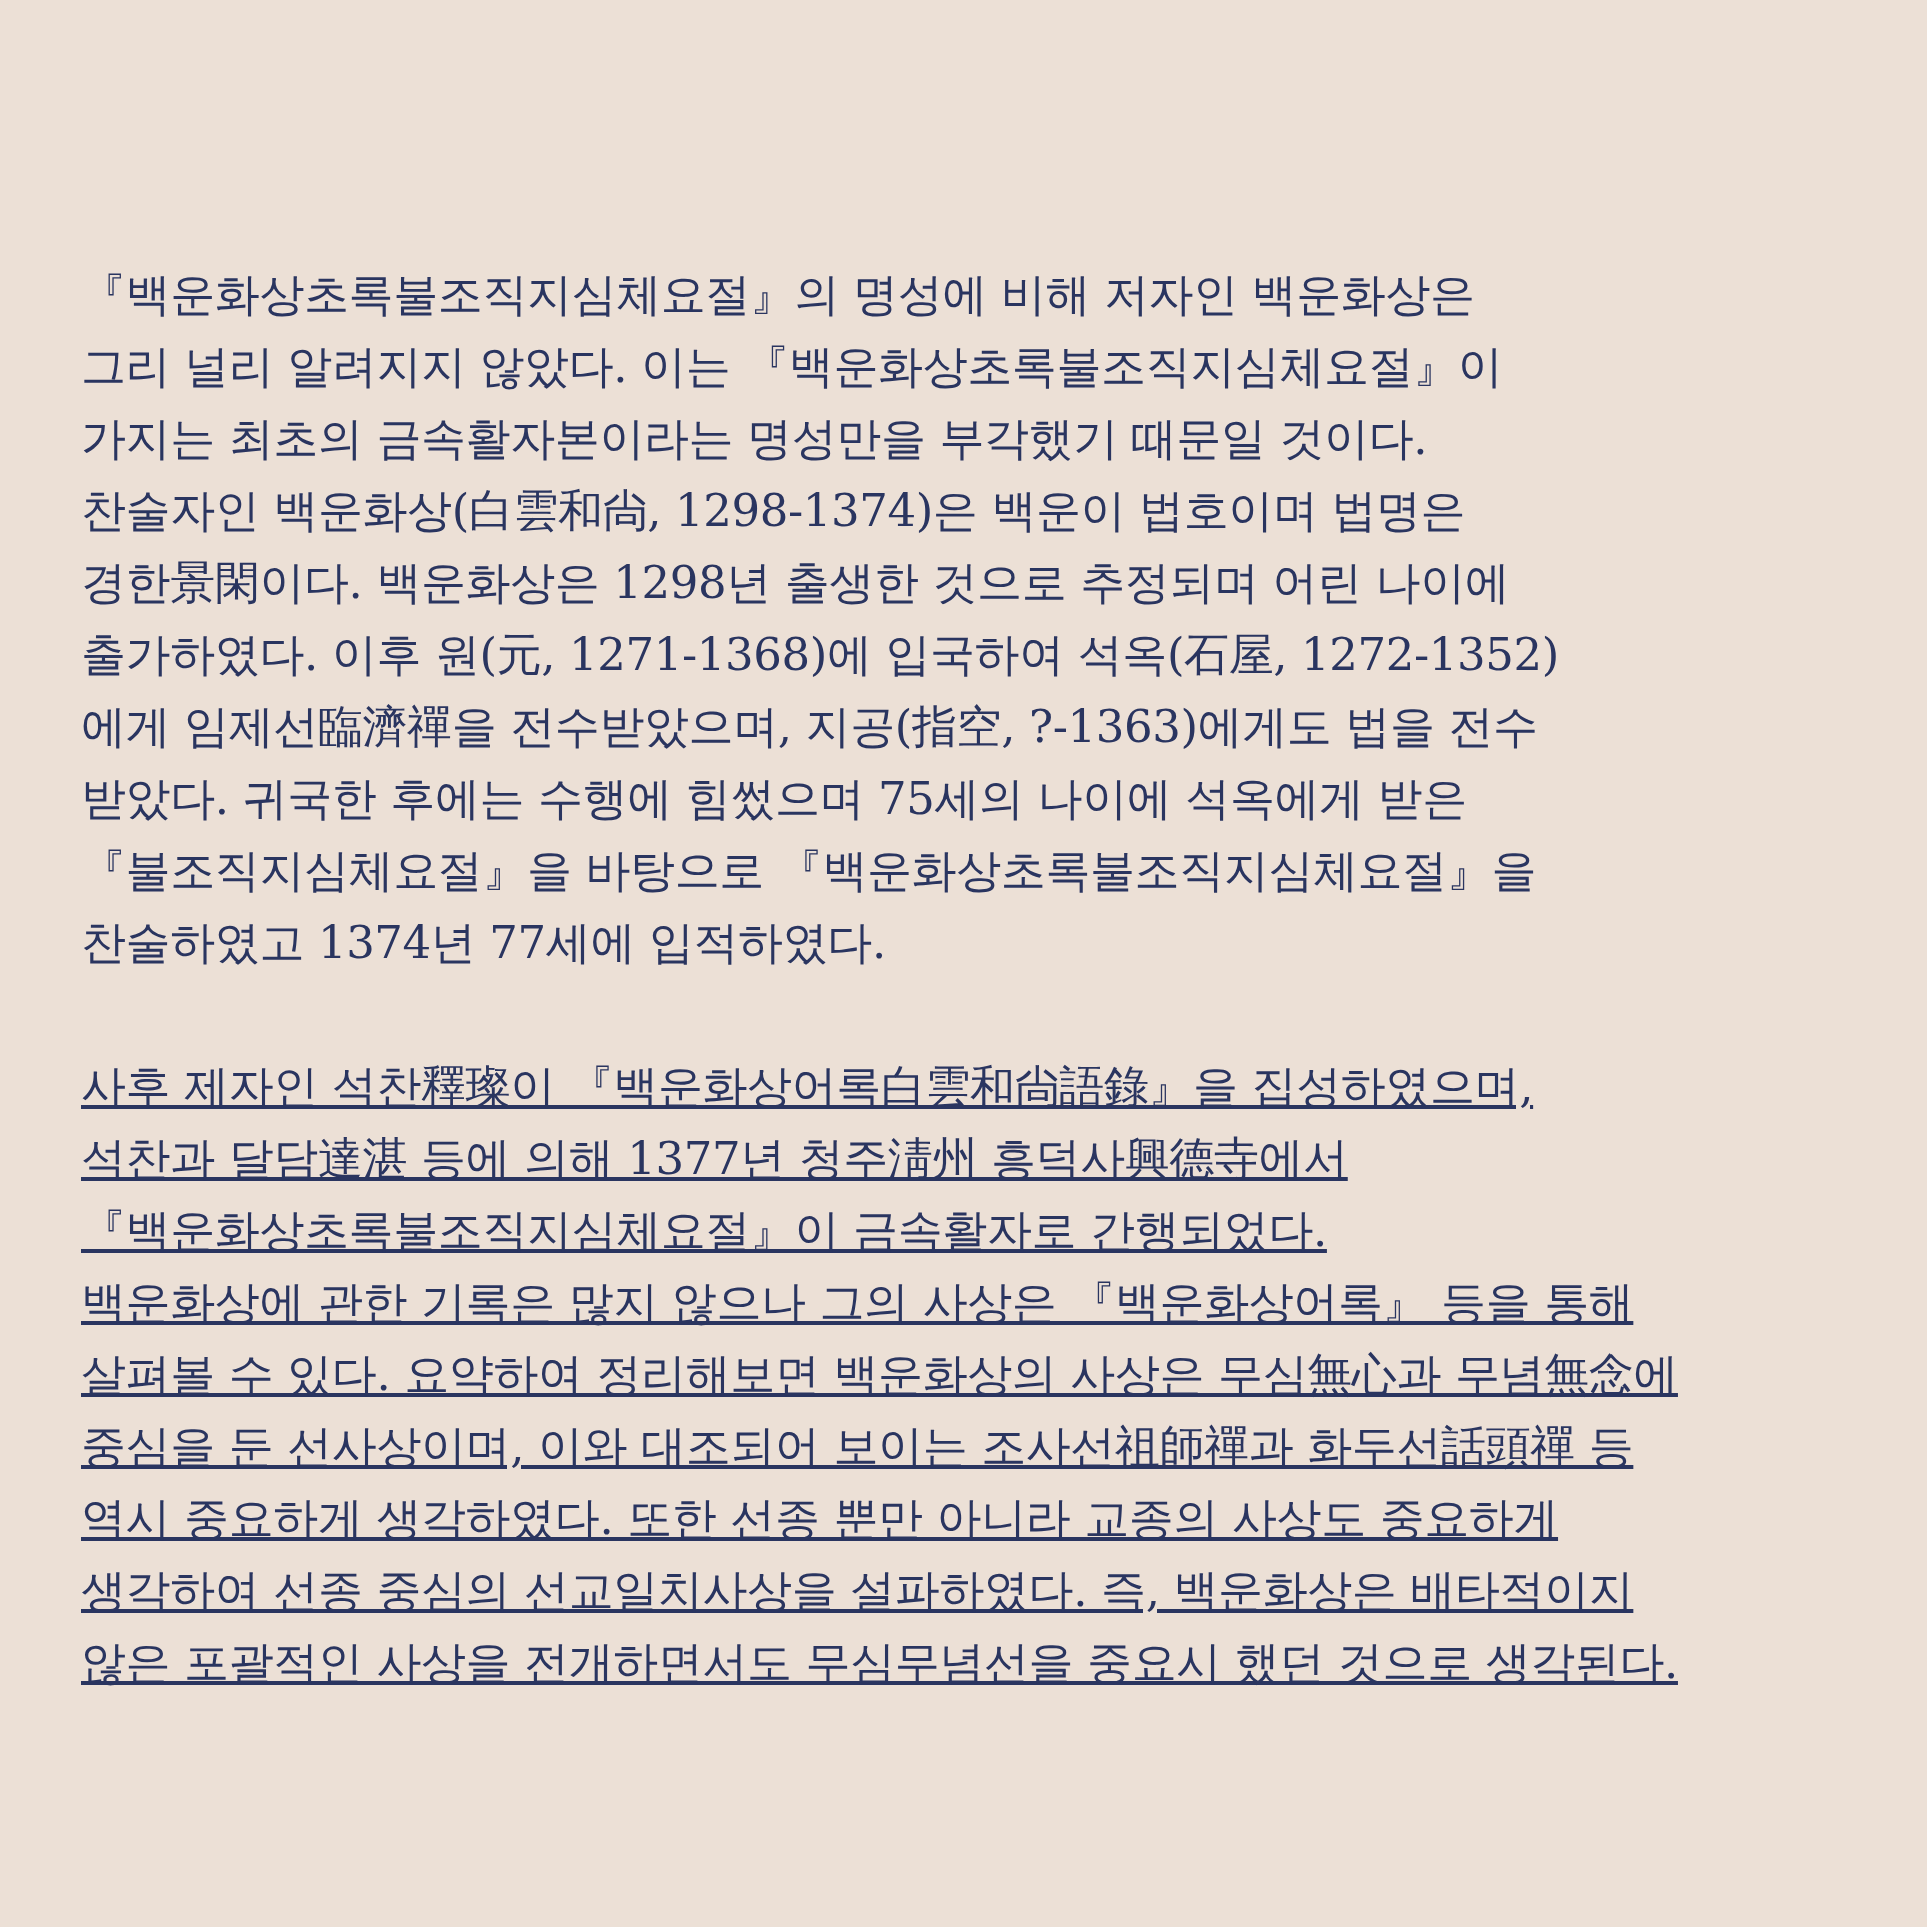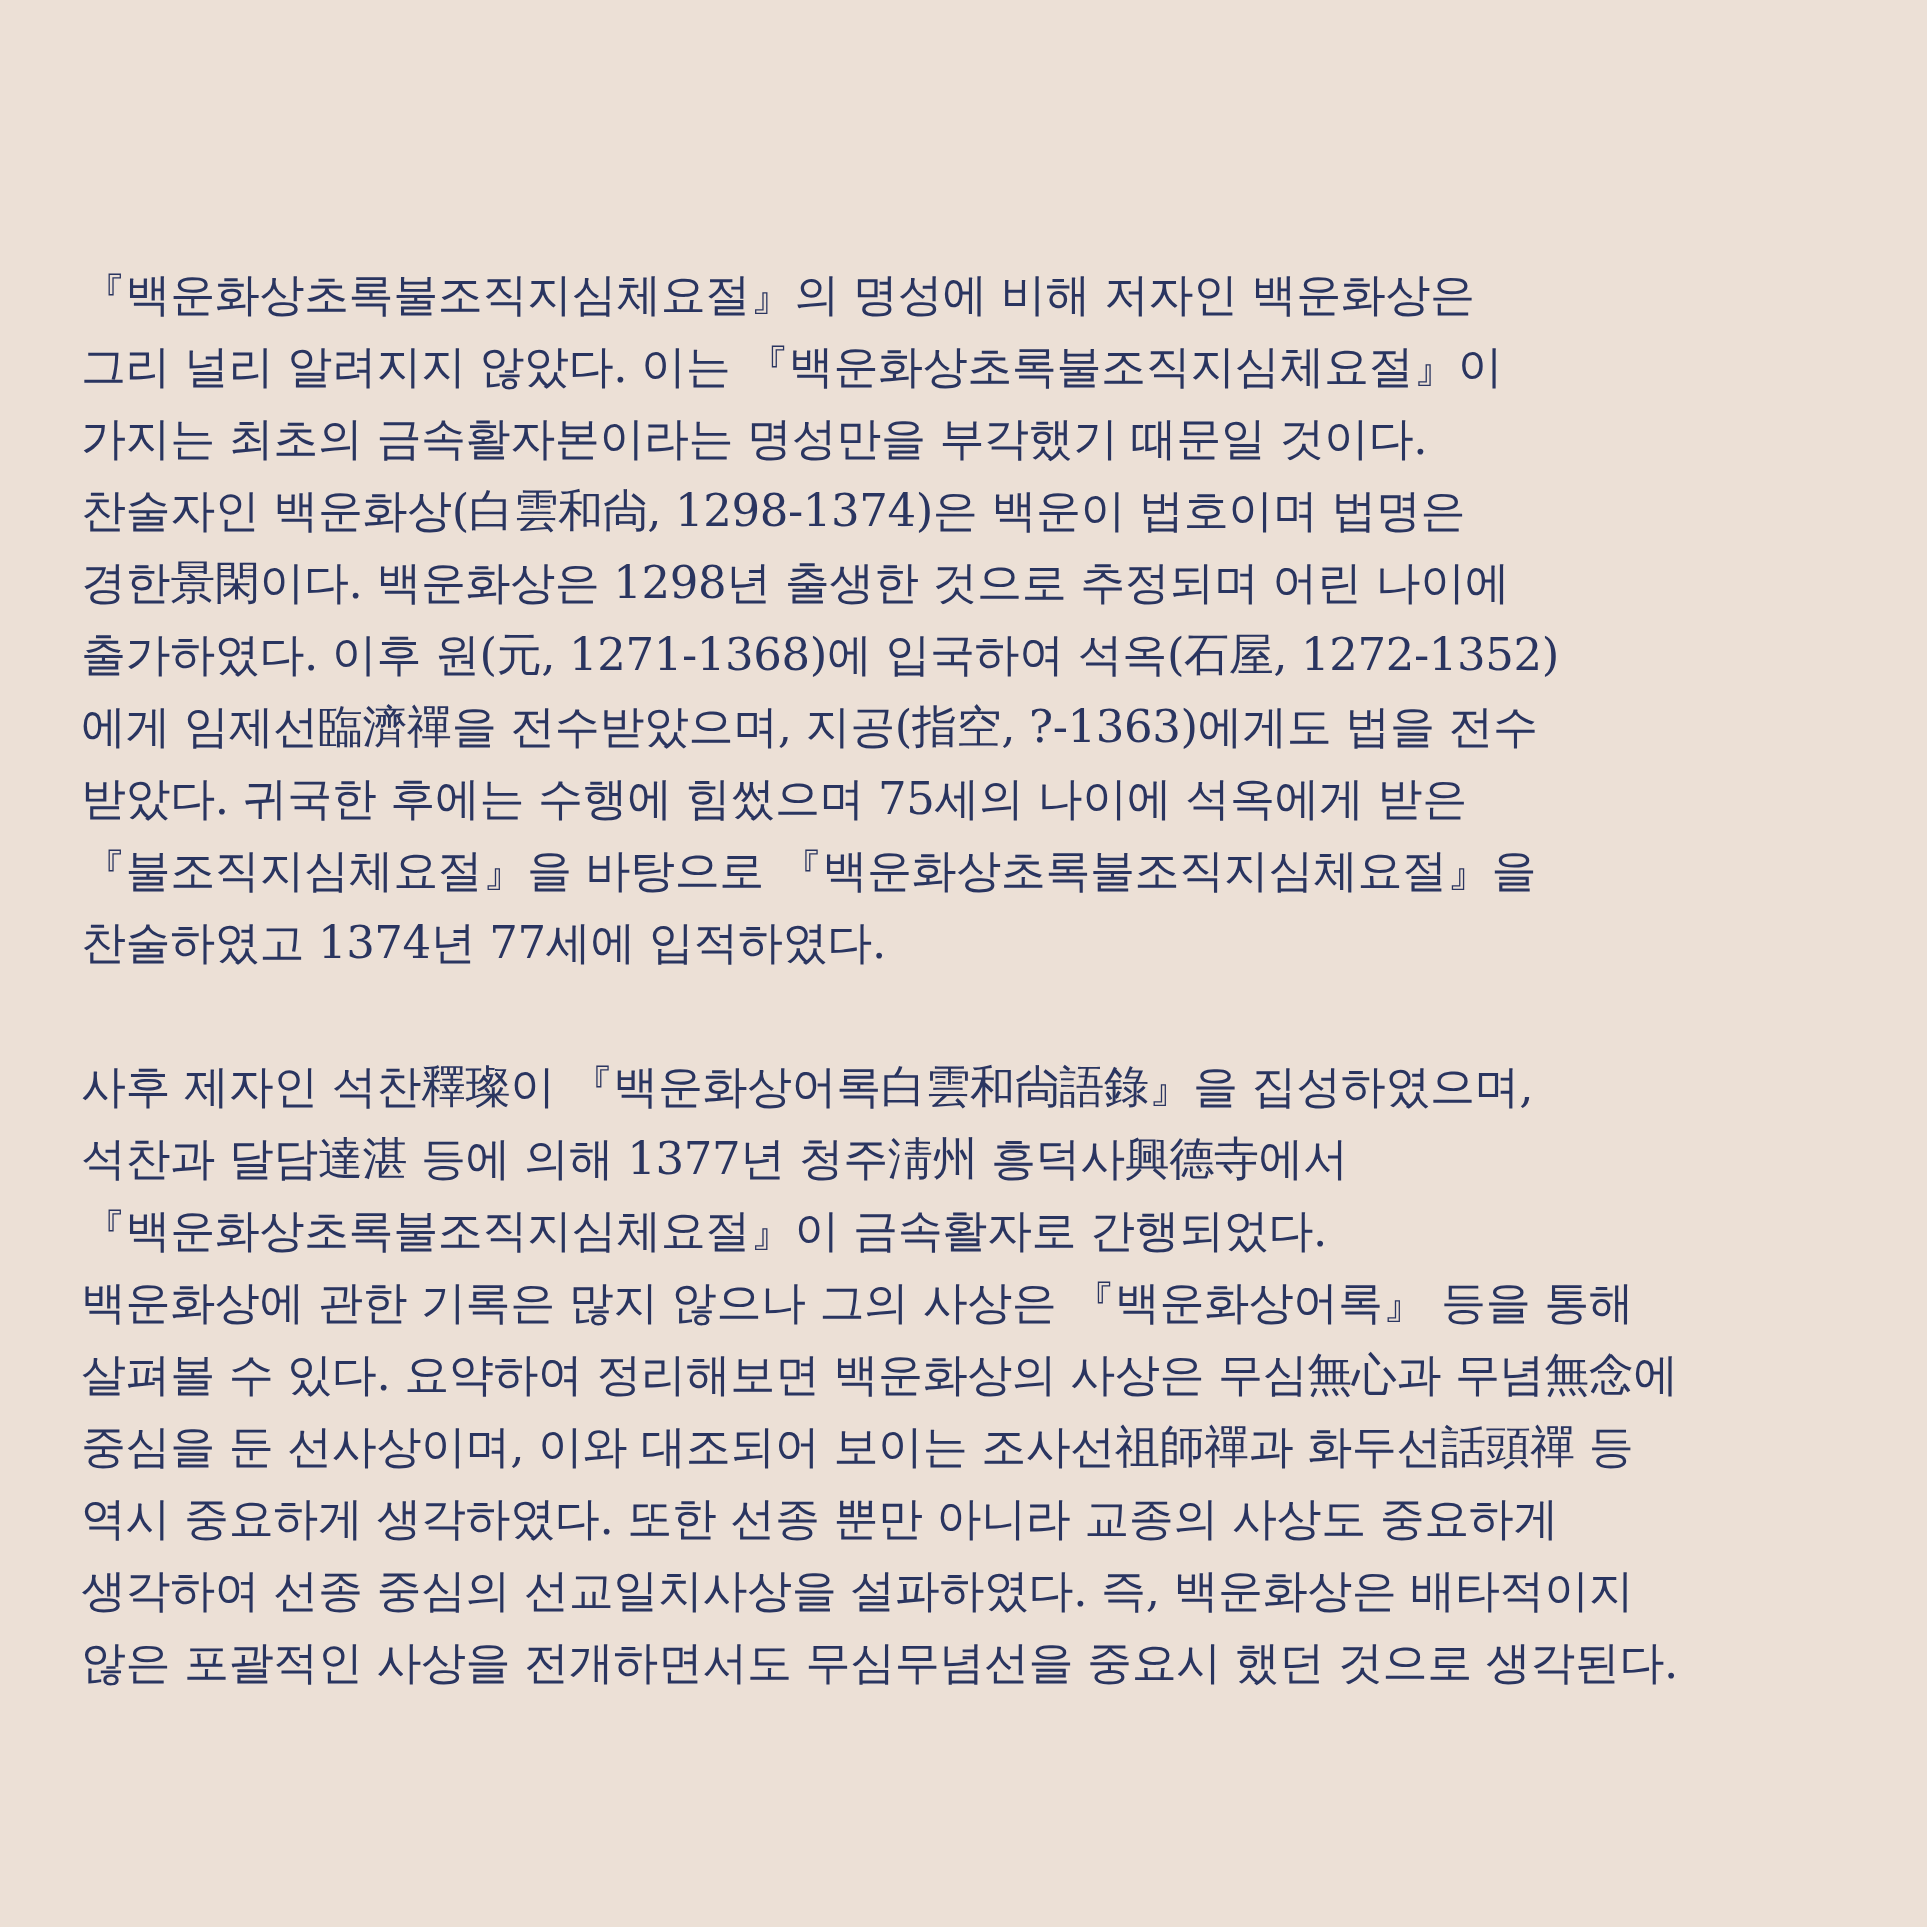--- a/index.html
+++ b/index.html
@@ -23,20 +23,21 @@
   .para {
     color: #2a3560;
     font-size: 45px;
     line-height: 72px;
     letter-spacing: -0.4px;
     white-space: pre-wrap;
     word-break: keep-all;
   }
   .para + .para {
     margin-top: 72px;
+    text-decoration: underline;
   }
 </style>
 </head>
 <body>
 
 <div class="page">
   <p class="para">『백운화상초록불조직지심체요절』의 명성에 비해 저자인 백운화상은
 그리 널리 알려지지 않았다. 이는 『백운화상초록불조직지심체요절』이
 가지는 최초의 금속활자본이라는 명성만을 부각했기 때문일 것이다.
 찬술자인 백운화상(白雲和尙, 1298-1374)은 백운이 법호이며 법명은

